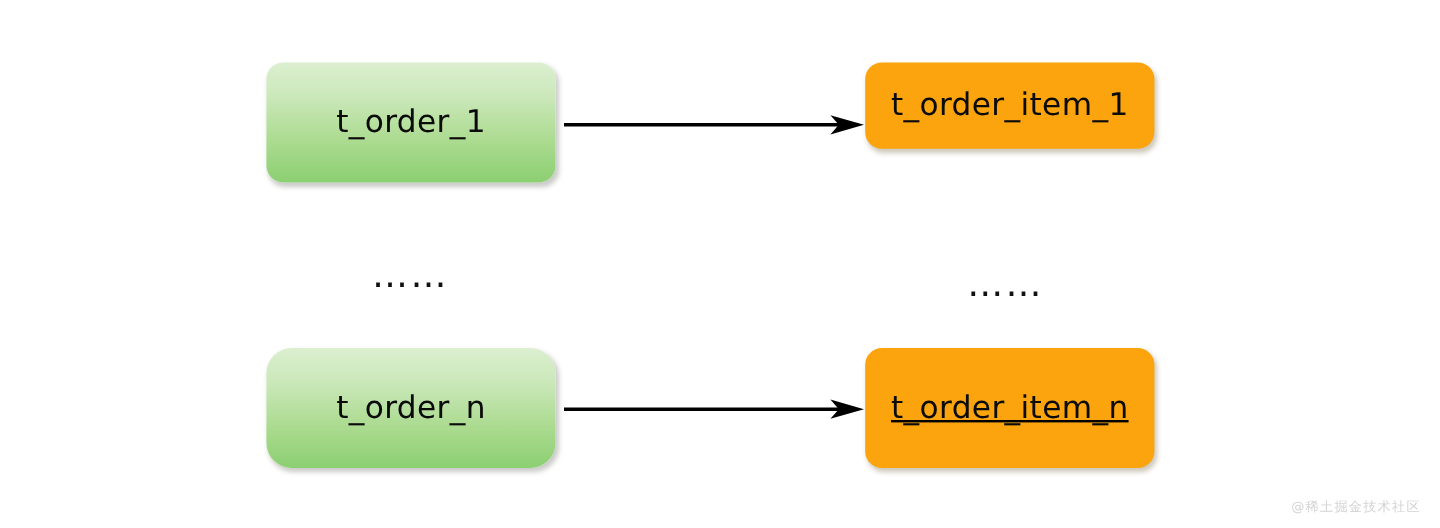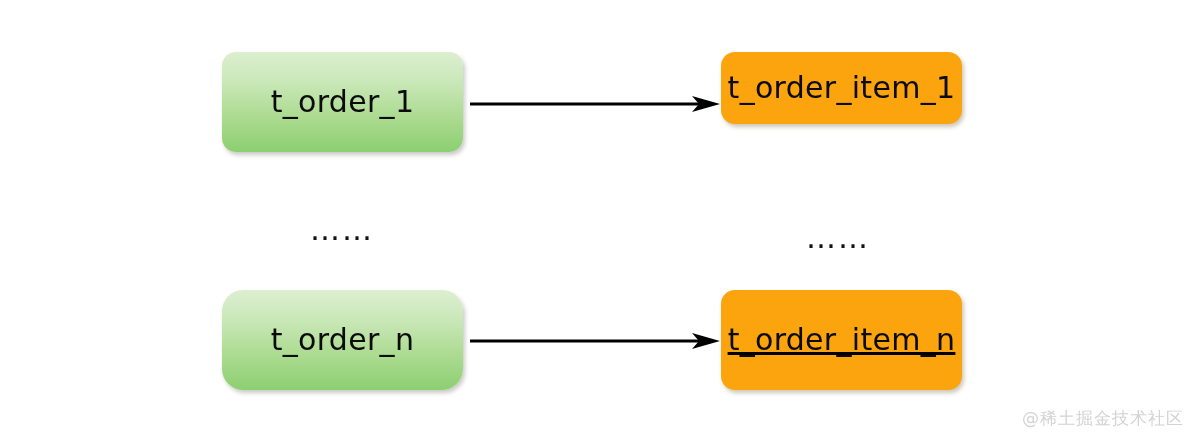--- a/index.html
+++ b/index.html
@@ -28,21 +28,21 @@
     box-sizing: border-box;
     display: flex;
     align-items: center;
     justify-content: center;
     border-radius: 14px;
     user-select: none;
   }
 
   .node-label {
     font-family: "DejaVu Sans", "Liberation Sans", sans-serif;
-    font-size: 30px;
+    font-size: 26px;
     font-weight: 400;
     letter-spacing: 0.3px;
     color: #0b0b0b;
     white-space: nowrap;
     line-height: 1;
   }
 
   .node-source {
     background: linear-gradient(180deg, #dcefd0 0%, #cbe8ba 28%, #a9da8d 68%, #8ccf72 100%);
     box-shadow: 2px 3px 4px rgba(60, 70, 55, 0.28);
@@ -74,21 +74,21 @@
     white-space: nowrap;
     user-select: none;
   }
 
   
   .watermark {
     position: absolute;
     right: 16px;
     bottom: 10px;
     font-family: "DejaVu Sans", "Liberation Sans", sans-serif;
-    font-size: 17px;
+    font-size: 11px;
     letter-spacing: 1px;
     color: #d3d3d3;
     white-space: nowrap;
     user-select: none;
   }
 </style>
 </head>
 <body>
 
 <div id="diagram-canvas">

